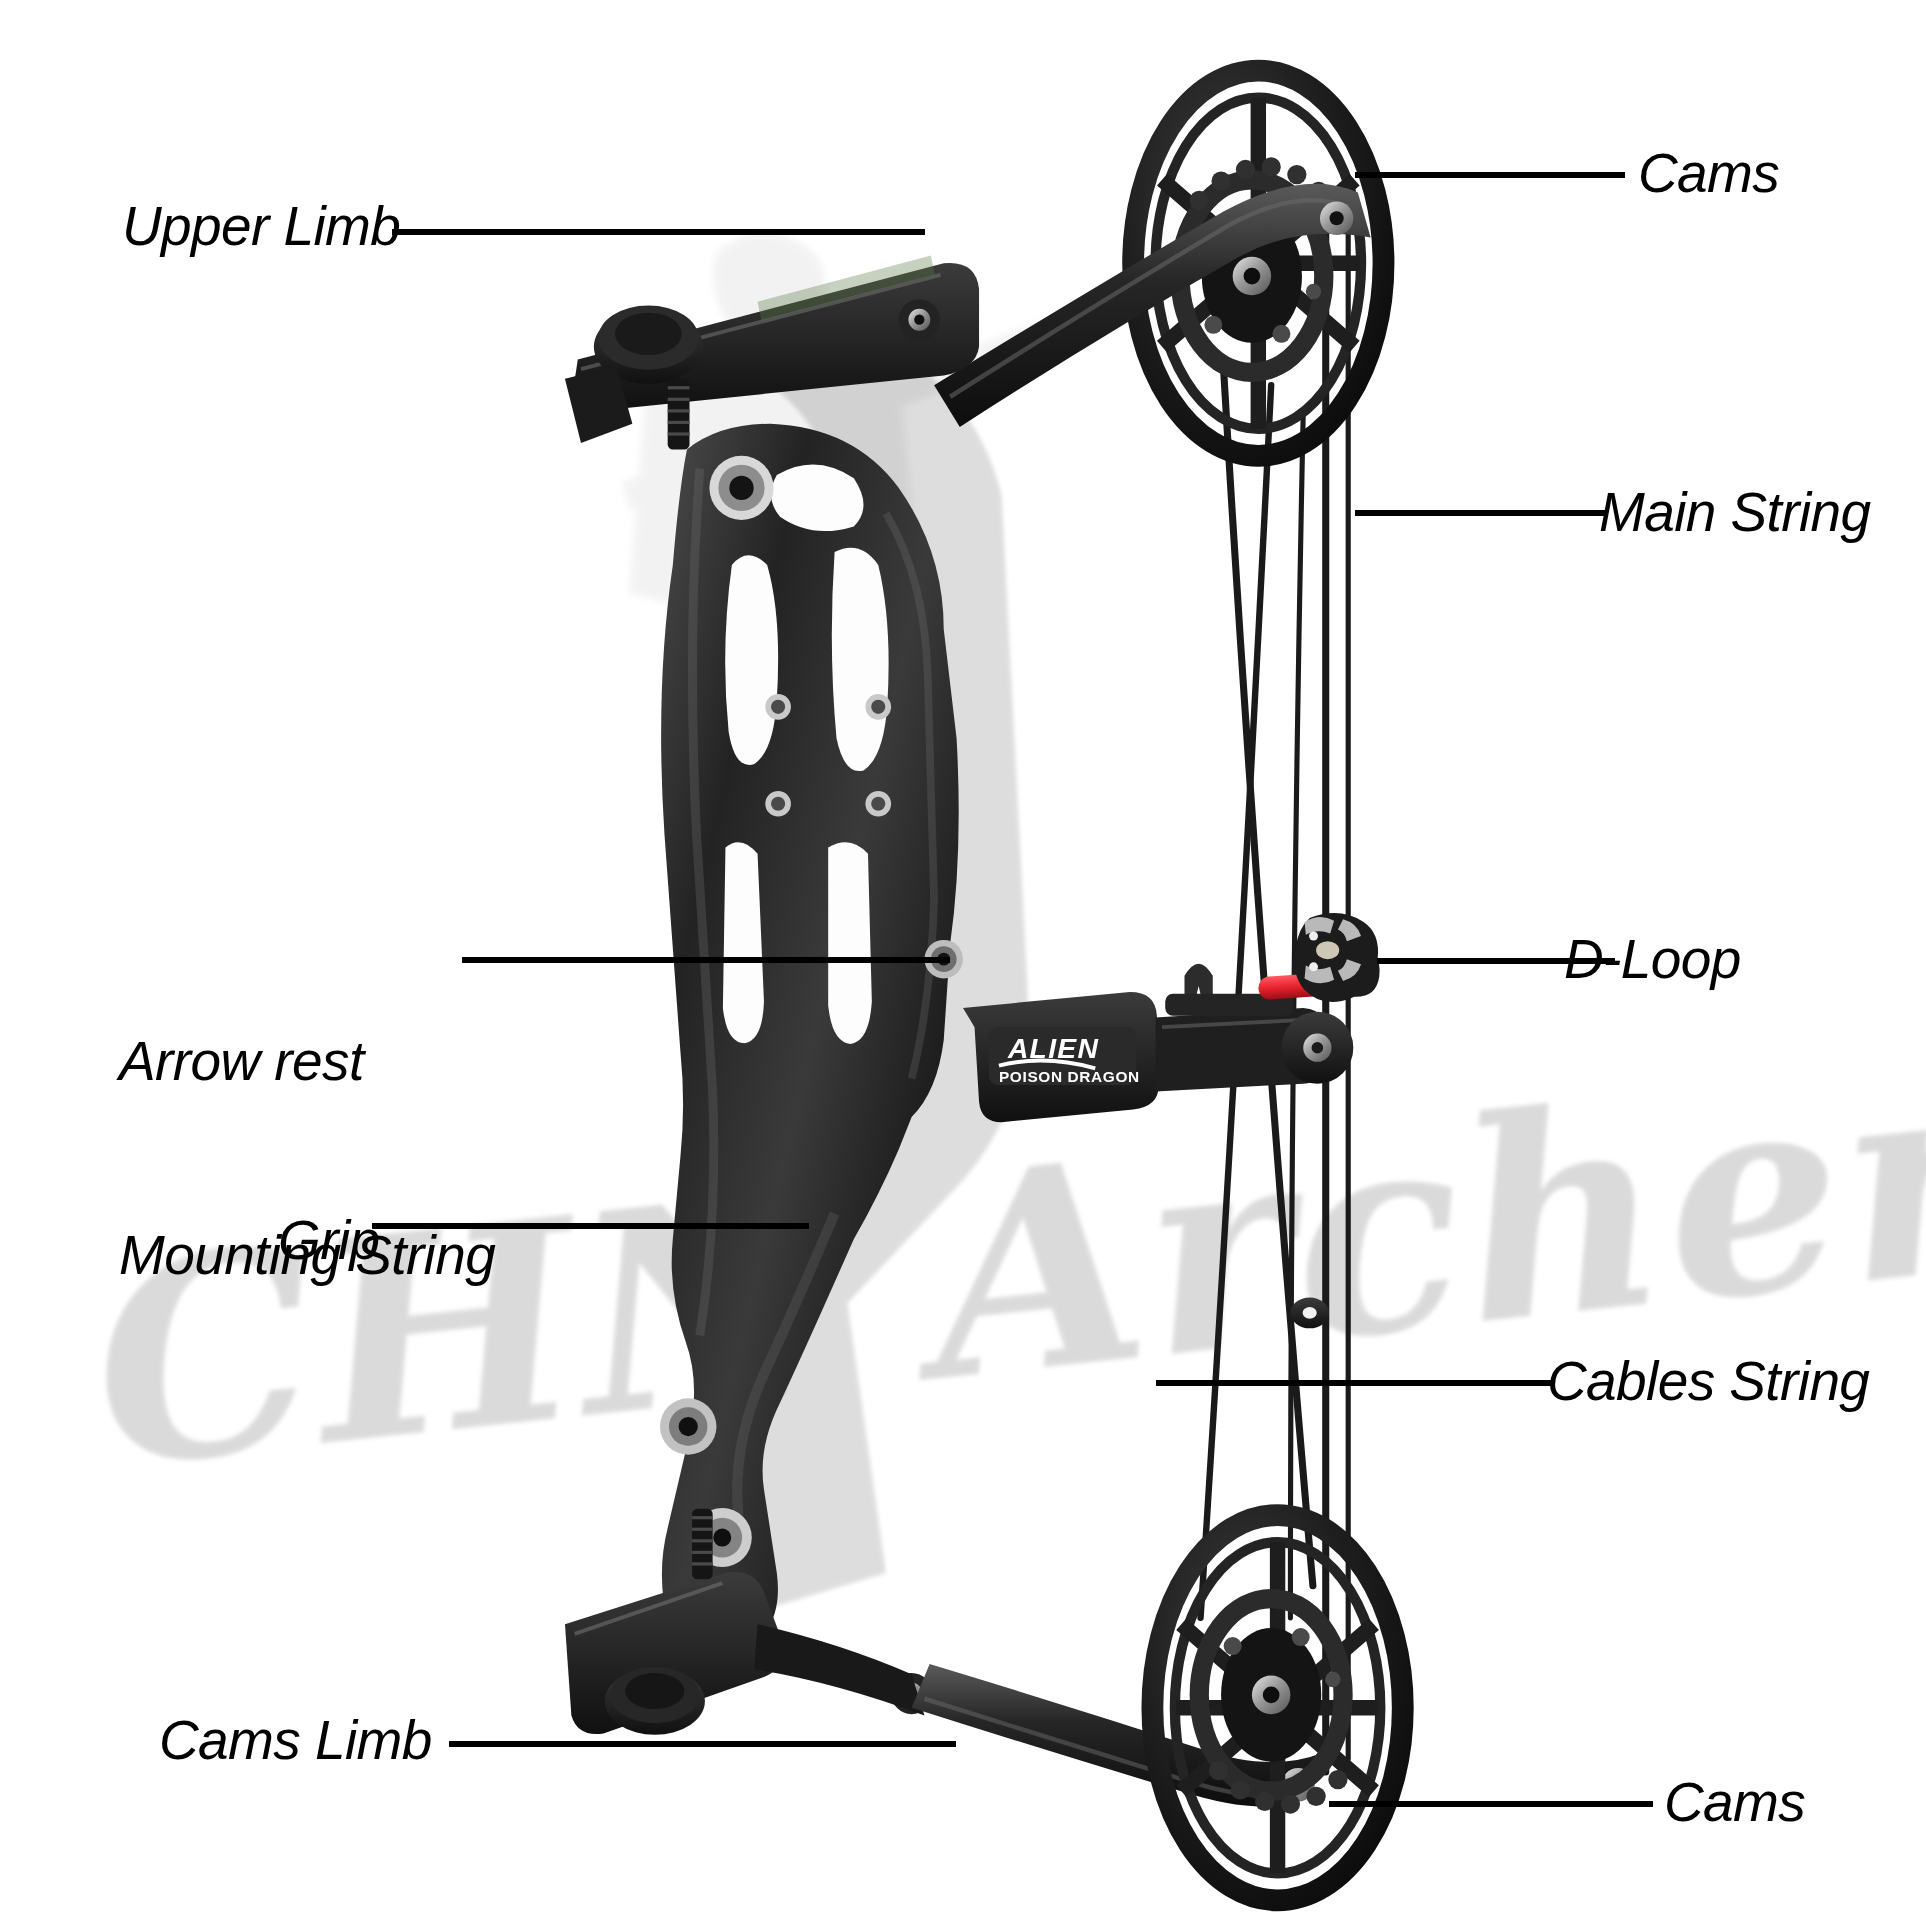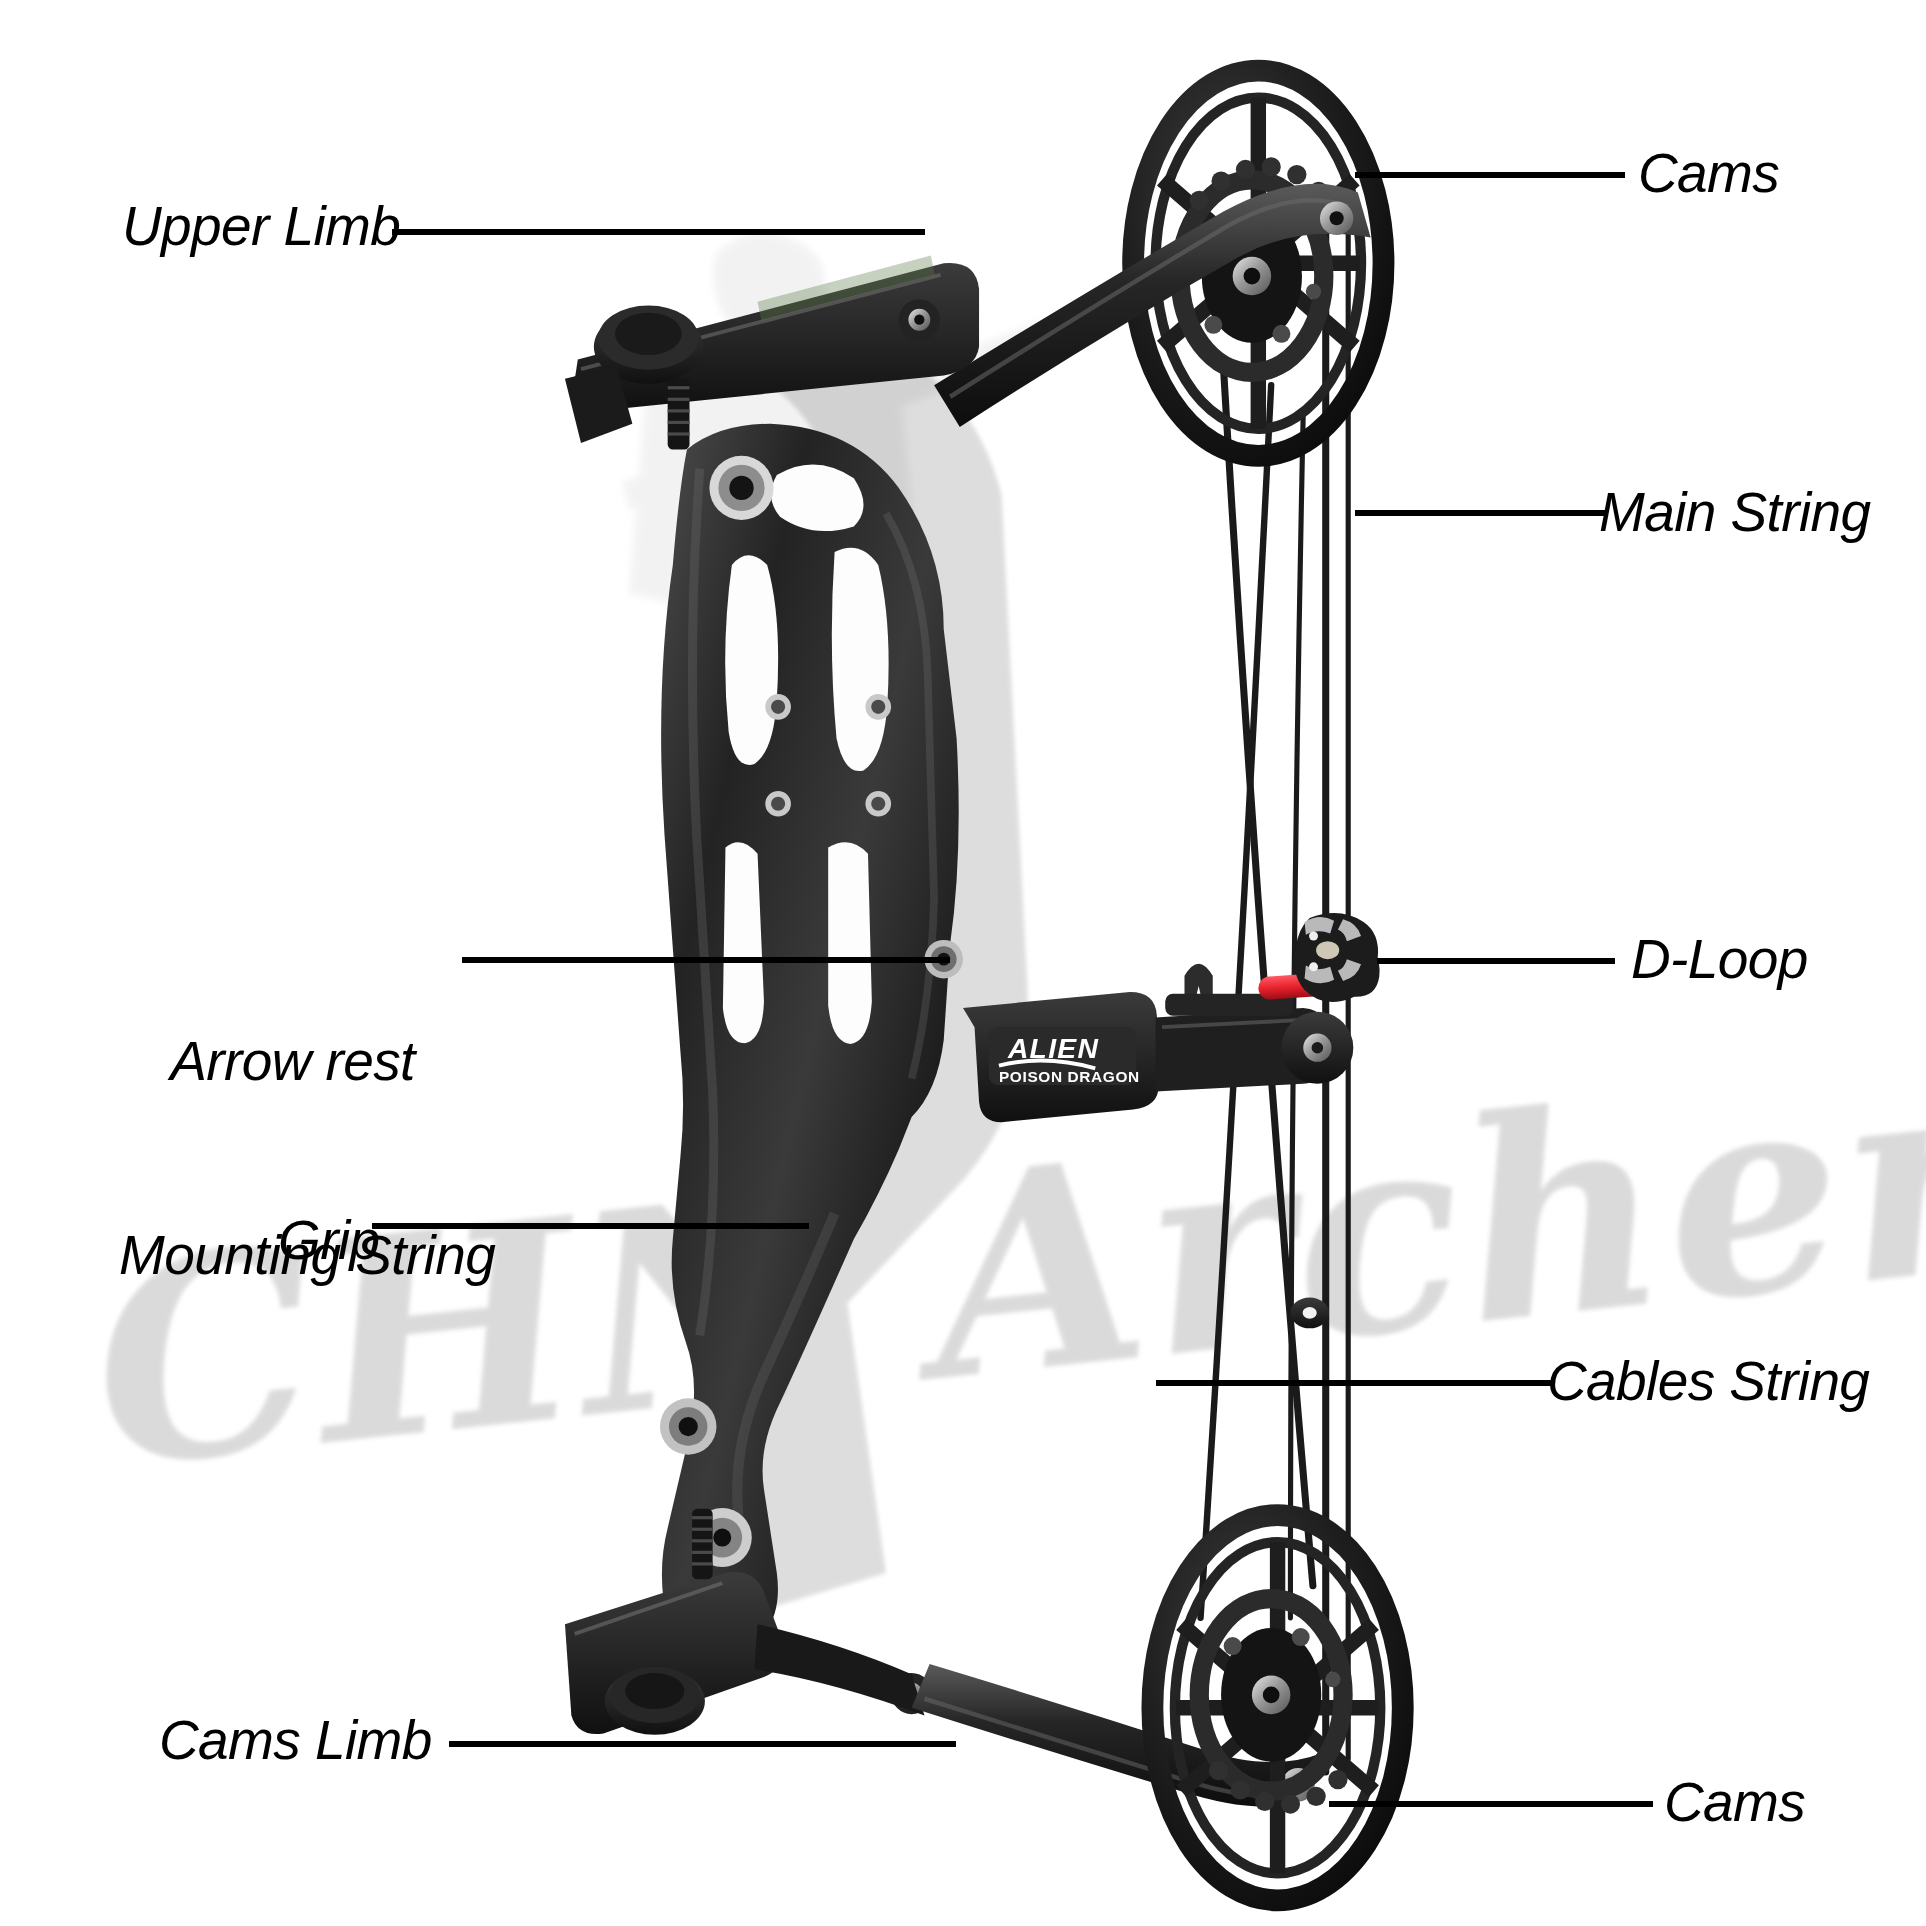--- a/index.html
+++ b/index.html
@@ -17,21 +17,21 @@
   .ghost{
     position:absolute;left:526px;top:212px;width:578px;height:738px;
     opacity:.10;filter:blur(3.9px);
   }
 
   
   .lbl{
     position:absolute;font-style:italic;font-weight:400;color:#000;
     font-size:55px;line-height:1.12;white-space:pre;letter-spacing:-0.6px;
   }
-  .lbl.two{line-height:1.18;text-align:center;}
+  .lbl.two{line-height:1.18;}
   .lead{position:absolute;background:#000;height:5.8px;}
 
   
   #bow{position:absolute;left:0;top:0;width:1926px;height:1926px;}
   svg{display:block;}
 </style>
 </head>
 <body>
 
 <div id="stage">
@@ -366,20 +366,20 @@
   </div>
 
   <div class="lbl" style="left:278px;  top:1194px;margin-top:16px;">Grip</div>
 
   <div class="lbl" style="left:159px;  top:1710px;">Cams Limb</div>
 
   <div class="lbl" style="left:1638px; top:143px;">Cams</div>
 
   <div class="lbl" style="left:1599px; top:482px;font-style:italic;">Main String</div>
 
-  <div class="lbl" style="left:1631px; top:929px;">D-Loop</div>
+  <div class="lbl" style="left:1564px; top:929px;">D-Loop</div>
 
   <div class="lbl" style="left:1547px; top:1351px;">Cables String</div>
 
   <div class="lbl" style="left:1664px; top:1772px;">Cams</div>
 
 </div>
 
 
 </body></html>

